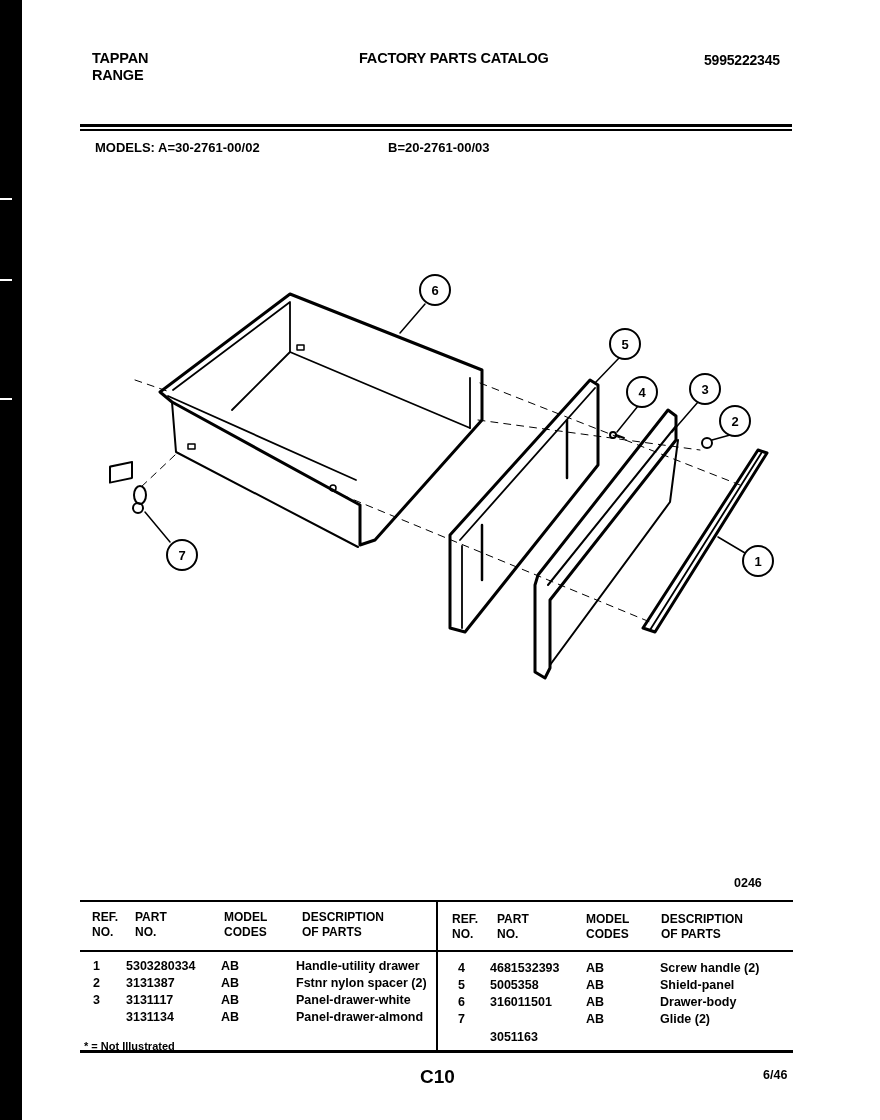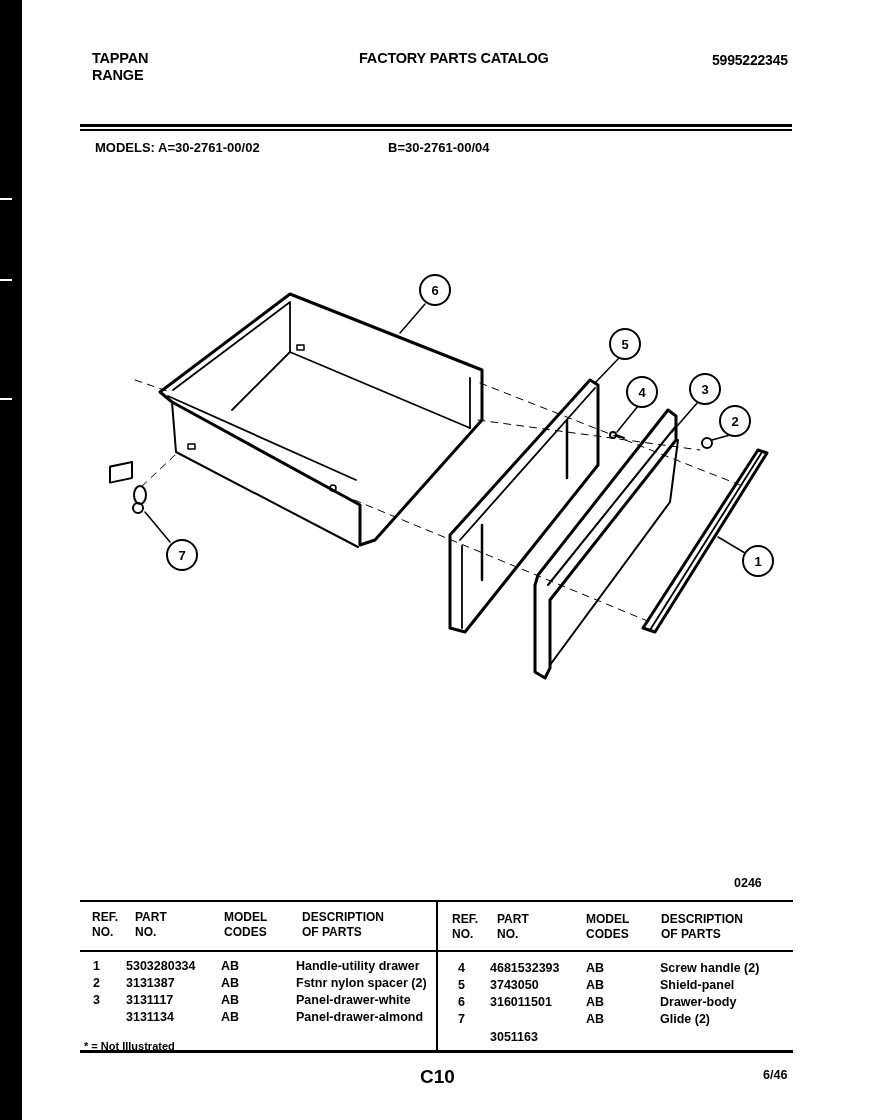--- a/index.html
+++ b/index.html
@@ -6,21 +6,21 @@
   html, body { width: 880px; height: 1120px; background: #ffffff; overflow: hidden; }
   body { position: relative; font-family: "Liberation Sans", sans-serif; color: #000; }
 
   .scan-edge { position: absolute; left: 0; top: 0; width: 22px; height: 1120px; background: #000; }
   .scan-edge .notch { position: absolute; left: 0; height: 2px; background: #fff; width: 12px; }
 
   .hdr { position: absolute; font-weight: 700; font-size: 14.5px; letter-spacing: -0.2px; }
   #brand-line1 { left: 92px; top: 50px; }
   #brand-line2 { left: 92px; top: 67px; }
   #catalog-title { left: 359px; top: 50px; }
-  #catalog-number { left: 704px; top: 52px; font-size: 14px; margin-left: 8px; }
+  #catalog-number { left: 704px; top: 52px; font-size: 14px; }
 
   .rule { position: absolute; background: #000; }
   #top-rule-1 { left: 80px; top: 124px; width: 712px; height: 3px; }
   #top-rule-2 { left: 80px; top: 129px; width: 712px; height: 2px; }
 
   .models { position: absolute; top: 140px; font-weight: 700; font-size: 13px; }
   #models-a { left: 95px; }
   #models-b { left: 388px; }
 
   #diagram { position: absolute; left: 90px; top: 270px; width: 720px; height: 430px; }
@@ -52,21 +52,21 @@
 
 <div id="brand-line1" class="hdr">TAPPAN</div>
 <div id="brand-line2" class="hdr">RANGE</div>
 <div id="catalog-title" class="hdr">FACTORY PARTS CATALOG</div>
 <div id="catalog-number" class="hdr">5995222345</div>
 
 <div id="top-rule-1" class="rule"></div>
 <div id="top-rule-2" class="rule"></div>
 
 <div id="models-a" class="models">MODELS:  A=30-2761-00/02</div>
-<div id="models-b" class="models">B=30-2761-00/04</div>
+<div id="models-b" class="models">B=20-2761-00/03</div>
 
 <svg id="diagram" viewBox="90 270 720 430" width="720" height="430" xmlns="http://www.w3.org/2000/svg" fill="none" stroke="#000" stroke-linejoin="round" stroke-linecap="round">
 
   <g stroke-width="1" stroke-dasharray="7 6">
     <line x1="135" y1="380" x2="170" y2="392"></line>
     <line x1="480" y1="383" x2="740" y2="485"></line>
     <line x1="478" y1="420" x2="700" y2="450"></line>
     <line x1="330" y1="490" x2="650" y2="622"></line>
     <line x1="175" y1="455" x2="140" y2="488"></line>
   </g>
@@ -226,21 +226,21 @@
   </div>
 
   <div>
     <span class="td" style="left:458px;top:960px">4</span>
     <span class="td" style="left:490px;top:960px">4681532393</span>
     <span class="td" style="left:586px;top:960px">AB</span>
     <span class="td" style="left:660px;top:960px">Screw handle (2)</span>
   </div>
   <div>
     <span class="td" style="left:458px;top:977px">5</span>
-    <span class="td" style="left:490px;top:977px">3743050</span>
+    <span class="td" style="left:490px;top:977px">5005358</span>
     <span class="td" style="left:586px;top:977px">AB</span>
     <span class="td" style="left:660px;top:977px">Shield-panel</span>
   </div>
   <div>
     <span class="td" style="left:458px;top:994px">6</span>
     <span class="td" style="left:490px;top:994px">316011501</span>
     <span class="td" style="left:586px;top:994px">AB</span>
     <span class="td" style="left:660px;top:994px">Drawer-body</span>
   </div>
   <div>

